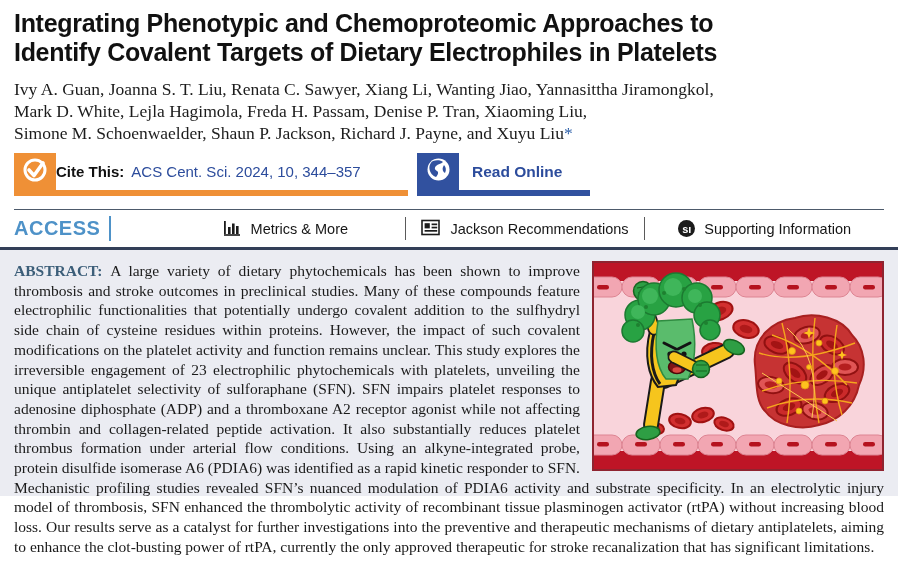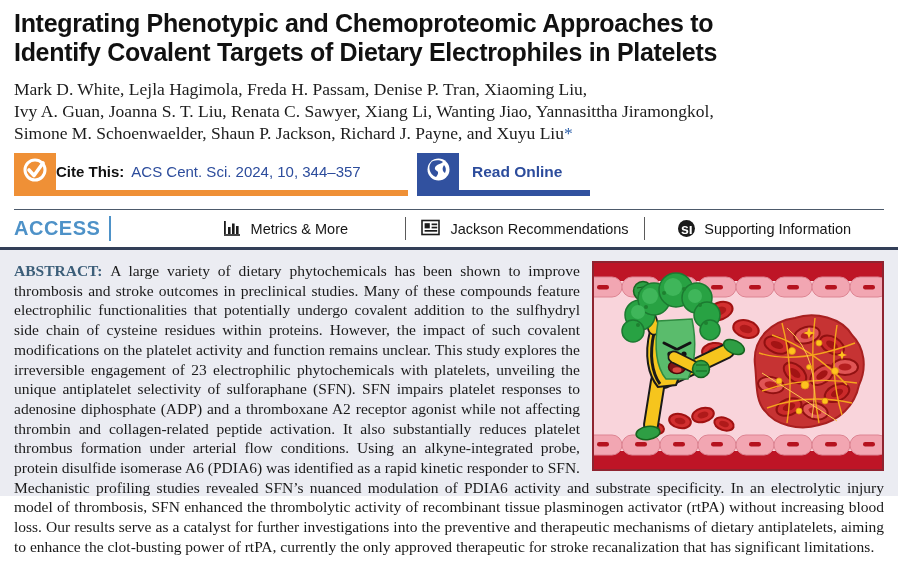--- a/index.html
+++ b/index.html
@@ -45,21 +45,21 @@
   
   .nav-row { display:flex; align-items:center; height:37px; padding:0 14px; }
   .access-wrap { display:flex; align-items:center; width:152px; flex:0 0 152px; }
   .access-label { font-size:20px; font-weight:bold; letter-spacing:0.5px; color:#4E92C8; }
   .access-bar { width:2px; height:25px; background:#4E92C8; margin-left:9px; }
   .nav-item { flex:1; display:flex; align-items:center; justify-content:center; gap:9px;
               font-size:14.5px; color:#161616; }
   .nav-sep { width:1px; height:23px; background:#5a5a5a; flex:0 0 1px; }
   .si-circle {
     width:17px; height:17px; border-radius:50%; background:#1b1b1b; color:#fff;
-    font-size:14px; font-weight:bold; display:flex; align-items:center; justify-content:center;
+    font-size:11px; font-weight:bold; display:flex; align-items:center; justify-content:center;
   }
 
   
   .abstract-section {
     background:#EBECF2; padding:11px 14px 14px 14px; box-sizing:border-box;
     width:898px; height:246px;
   }
   .figure-box {
     float:right; width:292px; height:210px; box-sizing:border-box;
     border:2px solid #8F2430; margin-left:12px; margin-bottom:4px; background:#F8D2D9;
@@ -74,22 +74,22 @@
 </head>
 <body>
 
 <div class="page-pad">
   <div class="paper-title">
     <div>Integrating Phenotypic and Chemoproteomic Approaches to</div>
     <div>Identify Covalent Targets of Dietary Electrophiles in Platelets</div>
   </div>
 
   <div class="authors">
+    <div>Ivy A. Guan, Joanna S. T. Liu, Renata C. Sawyer, Xiang Li, Wanting Jiao, Yannasittha Jiramongkol,</div>
     <div>Mark D. White, Lejla Hagimola, Freda H. Passam, Denise P. Tran, Xiaoming Liu,</div>
-    <div>Ivy A. Guan, Joanna S. T. Liu, Renata C. Sawyer, Xiang Li, Wanting Jiao, Yannasittha Jiramongkol,</div>
     <div><span>Simone M. Schoenwaelder, Shaun P. Jackson, Richard J. Payne, and Xuyu Liu</span><span class="corresp">*</span></div>
   </div>
 
   <div class="cite-row">
     <div class="cite-left">
       <div class="icon-sq sq-orange">
         <span>
           <svg width="27" height="27" viewBox="0 0 27 27">
             <circle cx="13" cy="14" r="10" fill="none" stroke="#ffffff" stroke-width="3"></circle>
             <path d="M7,14 L12,19.5 L21,7" fill="none" stroke="#ffffff" stroke-width="3.6" stroke-linecap="round" stroke-linejoin="round"></path>

